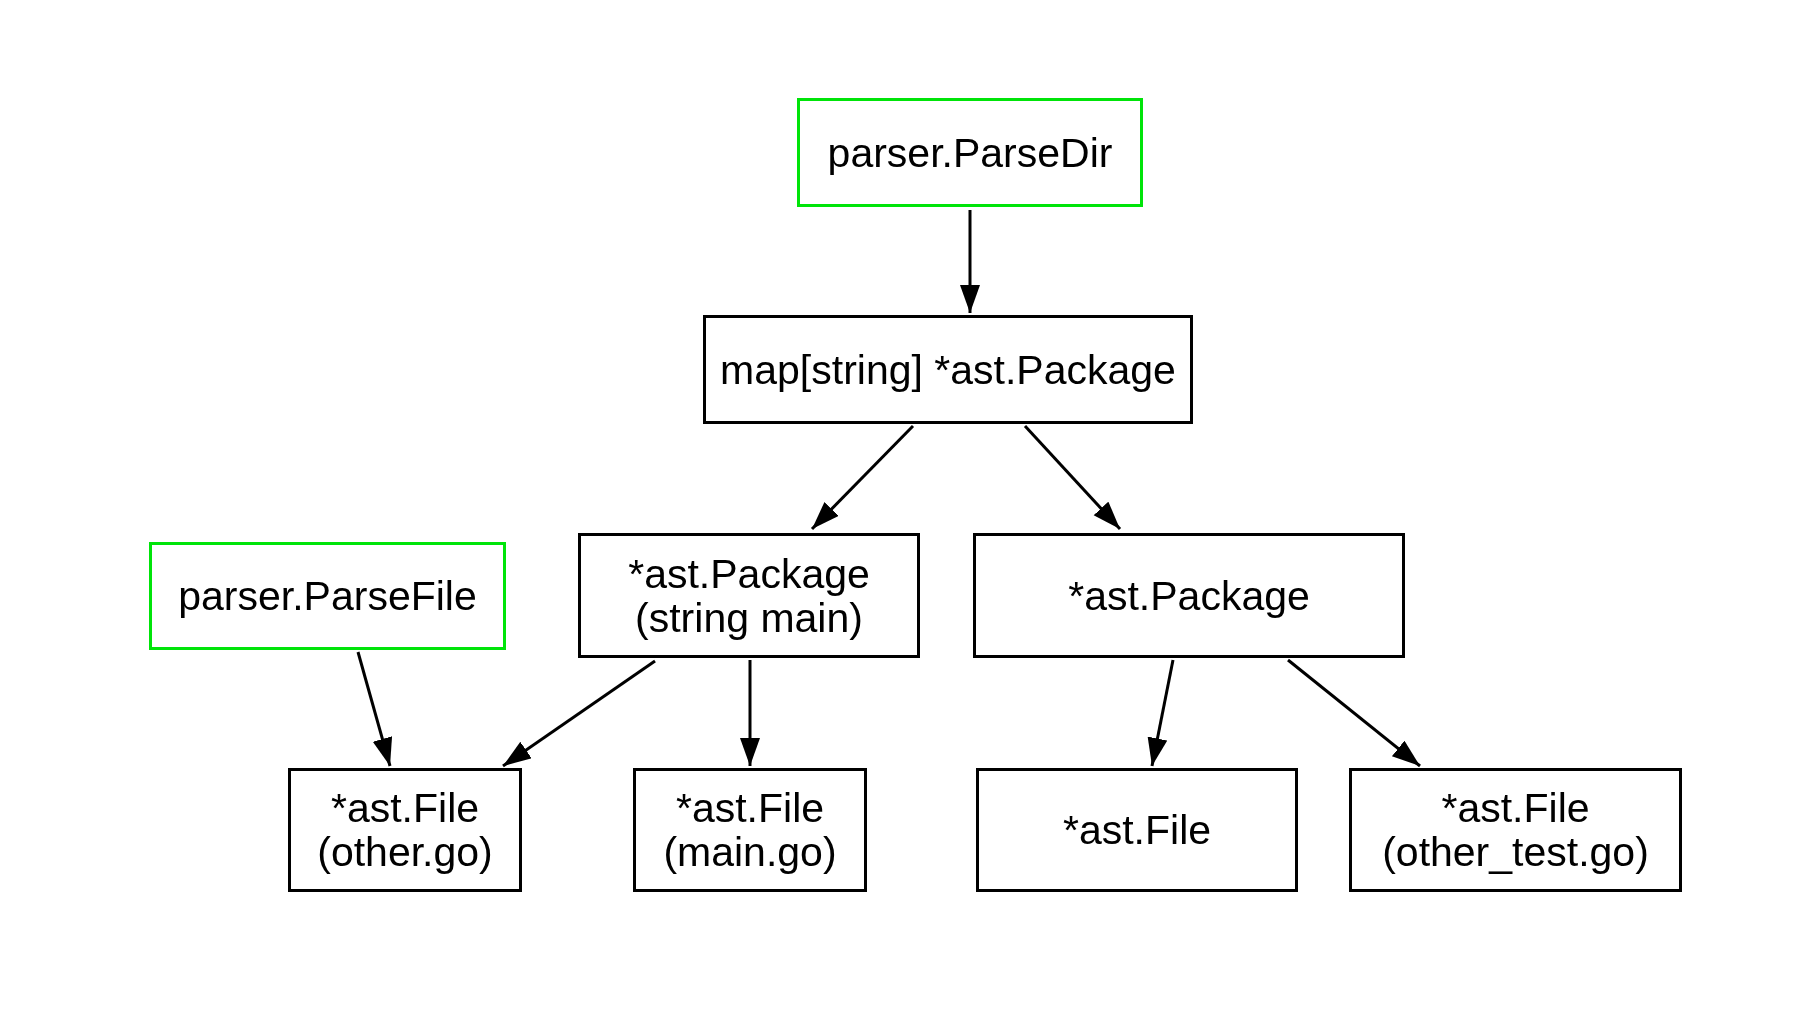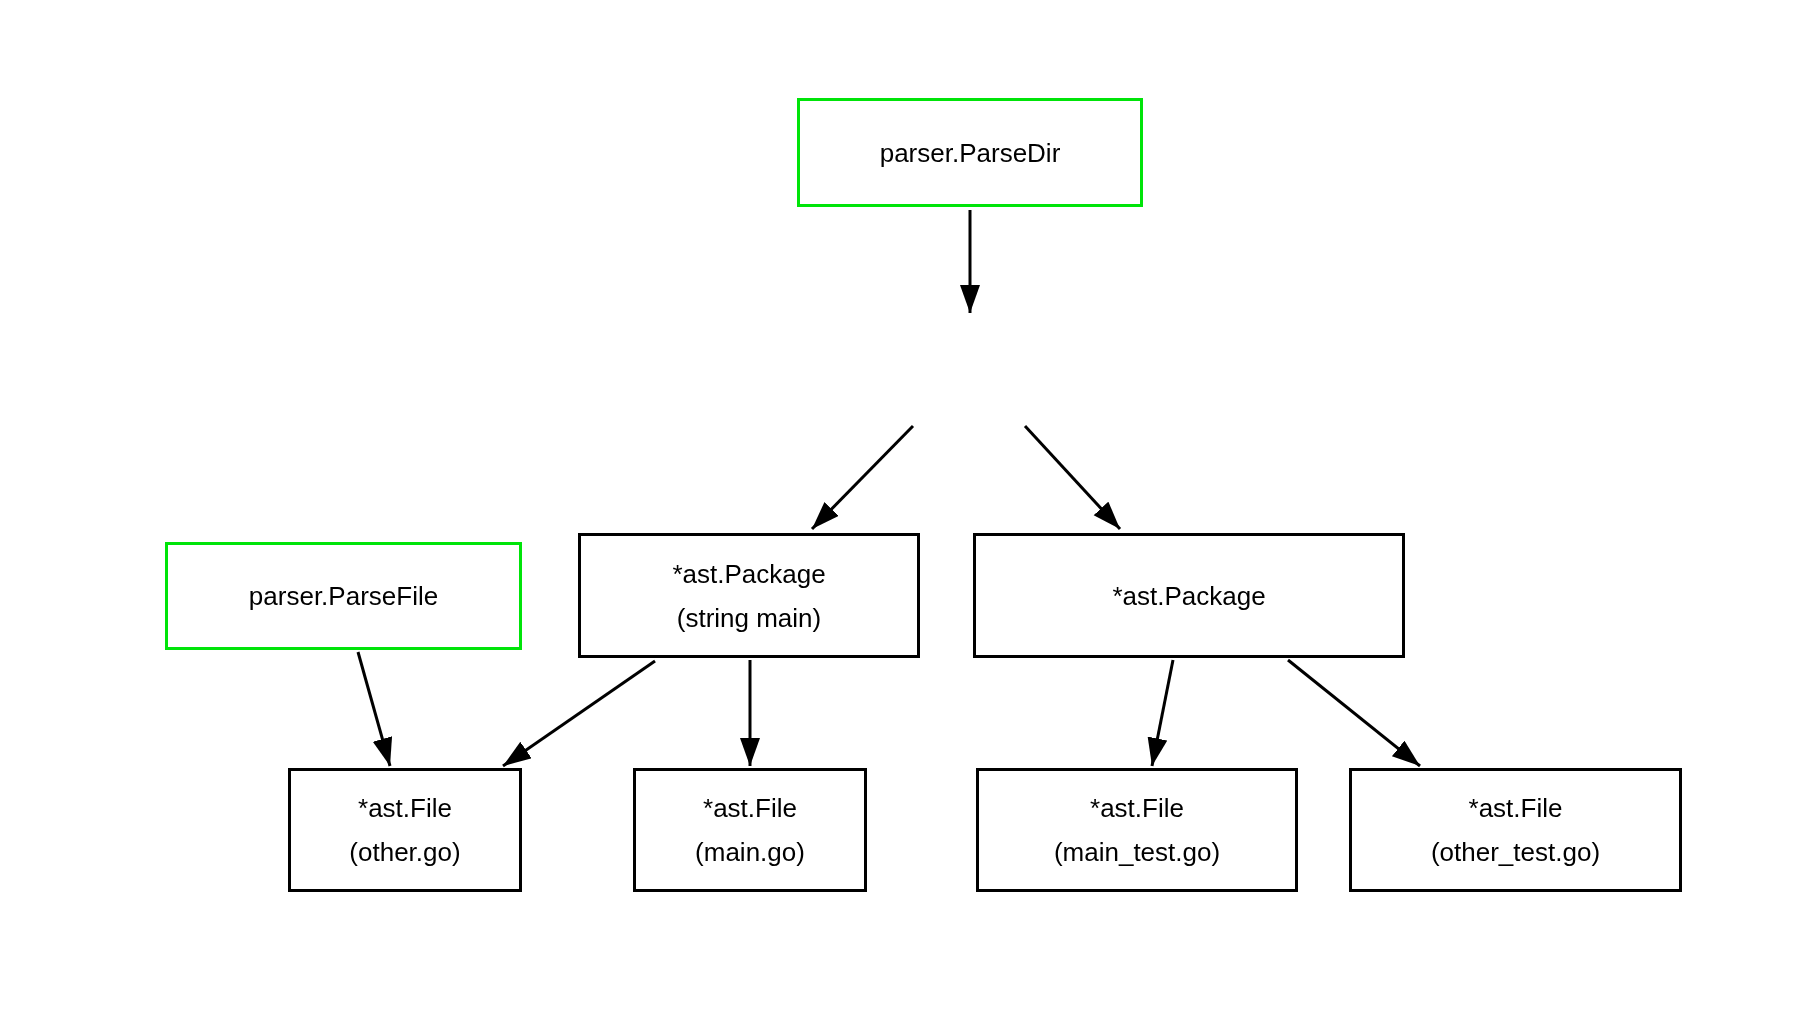--- a/index.html
+++ b/index.html
@@ -26,30 +26,30 @@
   .node {
     position: absolute;
     box-sizing: border-box;
     background: #ffffff;
     border: 3px solid #000000;
     display: flex;
     flex-direction: column;
     align-items: center;
     justify-content: center;
     text-align: center;
-    font-size: 26px;
+    font-size: 41px;
     line-height: 44px;
     color: #000000;
     z-index: 1;
     white-space: nowrap;
   }
   
   .n-parse-dir        { left: 797px;  top: 98px;  width: 346px; height: 109px; }
   .n-map-pkg          { left: 703px;  top: 315px; width: 490px; height: 109px; }
-  .n-parse-file       { left: 165px;  top: 542px; width: 357px; height: 108px; }
+  .n-parse-file       { left: 149px;  top: 542px; width: 357px; height: 108px; }
   .n-pkg-main         { left: 578px;  top: 533px; width: 342px; height: 125px; }
   .n-pkg-main-test    { left: 973px;  top: 533px; width: 432px; height: 125px; }
   .n-file-main        { left: 288px;  top: 768px; width: 234px; height: 124px; }
   .n-file-other       { left: 633px;  top: 768px; width: 234px; height: 124px; }
   .n-file-main-test   { left: 976px;  top: 768px; width: 322px; height: 124px; }
   .n-file-other-test  { left: 1349px; top: 768px; width: 333px; height: 124px; }
 </style>
 </head>
 <body>
 
@@ -70,20 +70,23 @@
       <line x1="750" y1="660" x2="750" y2="766" marker-end="url(#arrow)" stroke="#000000"></line>
       <line x1="1173" y1="660" x2="1152" y2="766" marker-end="url(#arrow)" stroke="#000000"></line>
       <line x1="1288" y1="660" x2="1420" y2="766" marker-end="url(#arrow)" stroke="#000000"></line>
     </g>
   </svg>
 
   <div class="node n-parse-dir" style="border-color: rgb(0, 228, 9); color: rgb(0, 0, 0);">
     <span>parser.ParseDir</span>
   </div>
 
+  <div class="node n-map-pkg" style="border-color: rgb(0, 0, 0); color: rgb(0, 0, 0);">
+    <span>map[string] *ast.Package</span>
+  </div>
 
   <div class="node n-parse-file" style="border-color: rgb(0, 228, 9); color: rgb(0, 0, 0);">
     <span>parser.ParseFile</span>
   </div>
 
   <div class="node n-pkg-main" style="border-color: rgb(0, 0, 0); color: rgb(0, 0, 0);">
     <span>*ast.Package</span>
     <span>(string main)</span>
   </div>
 
@@ -96,21 +99,20 @@
     <span>(other.go)</span>
   </div>
 
   <div class="node n-file-other" style="border-color: rgb(0, 0, 0); color: rgb(0, 0, 0);">
     <span>*ast.File</span>
     <span>(main.go)</span>
   </div>
 
   <div class="node n-file-main-test" style="border-color: rgb(0, 0, 0); color: rgb(0, 0, 0);">
     <span>*ast.File</span>
-    <span>(main_test.go)</span>
   </div>
 
   <div class="node n-file-other-test" style="border-color: rgb(0, 0, 0); color: rgb(0, 0, 0);">
     <span>*ast.File</span>
     <span>(other_test.go)</span>
   </div>
 
 </div>
 
 </body></html>

